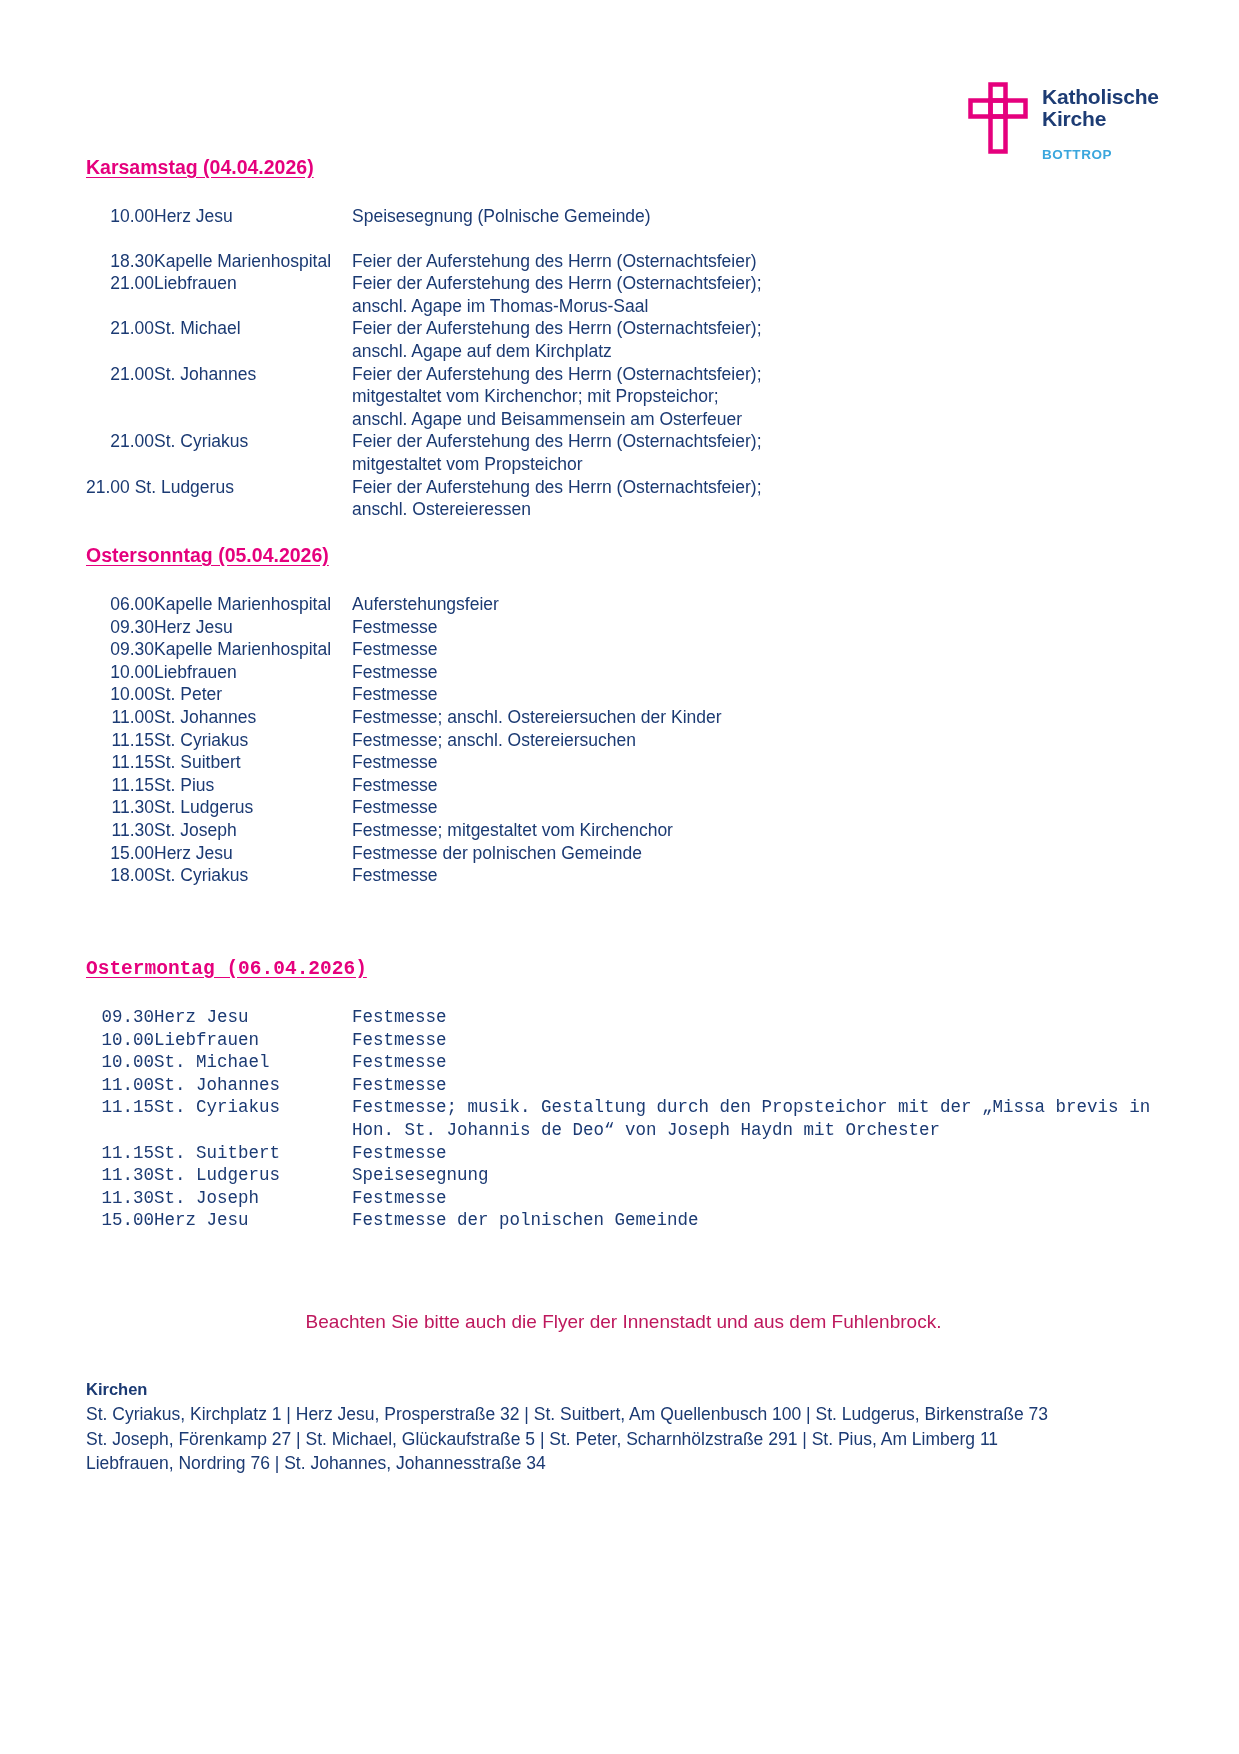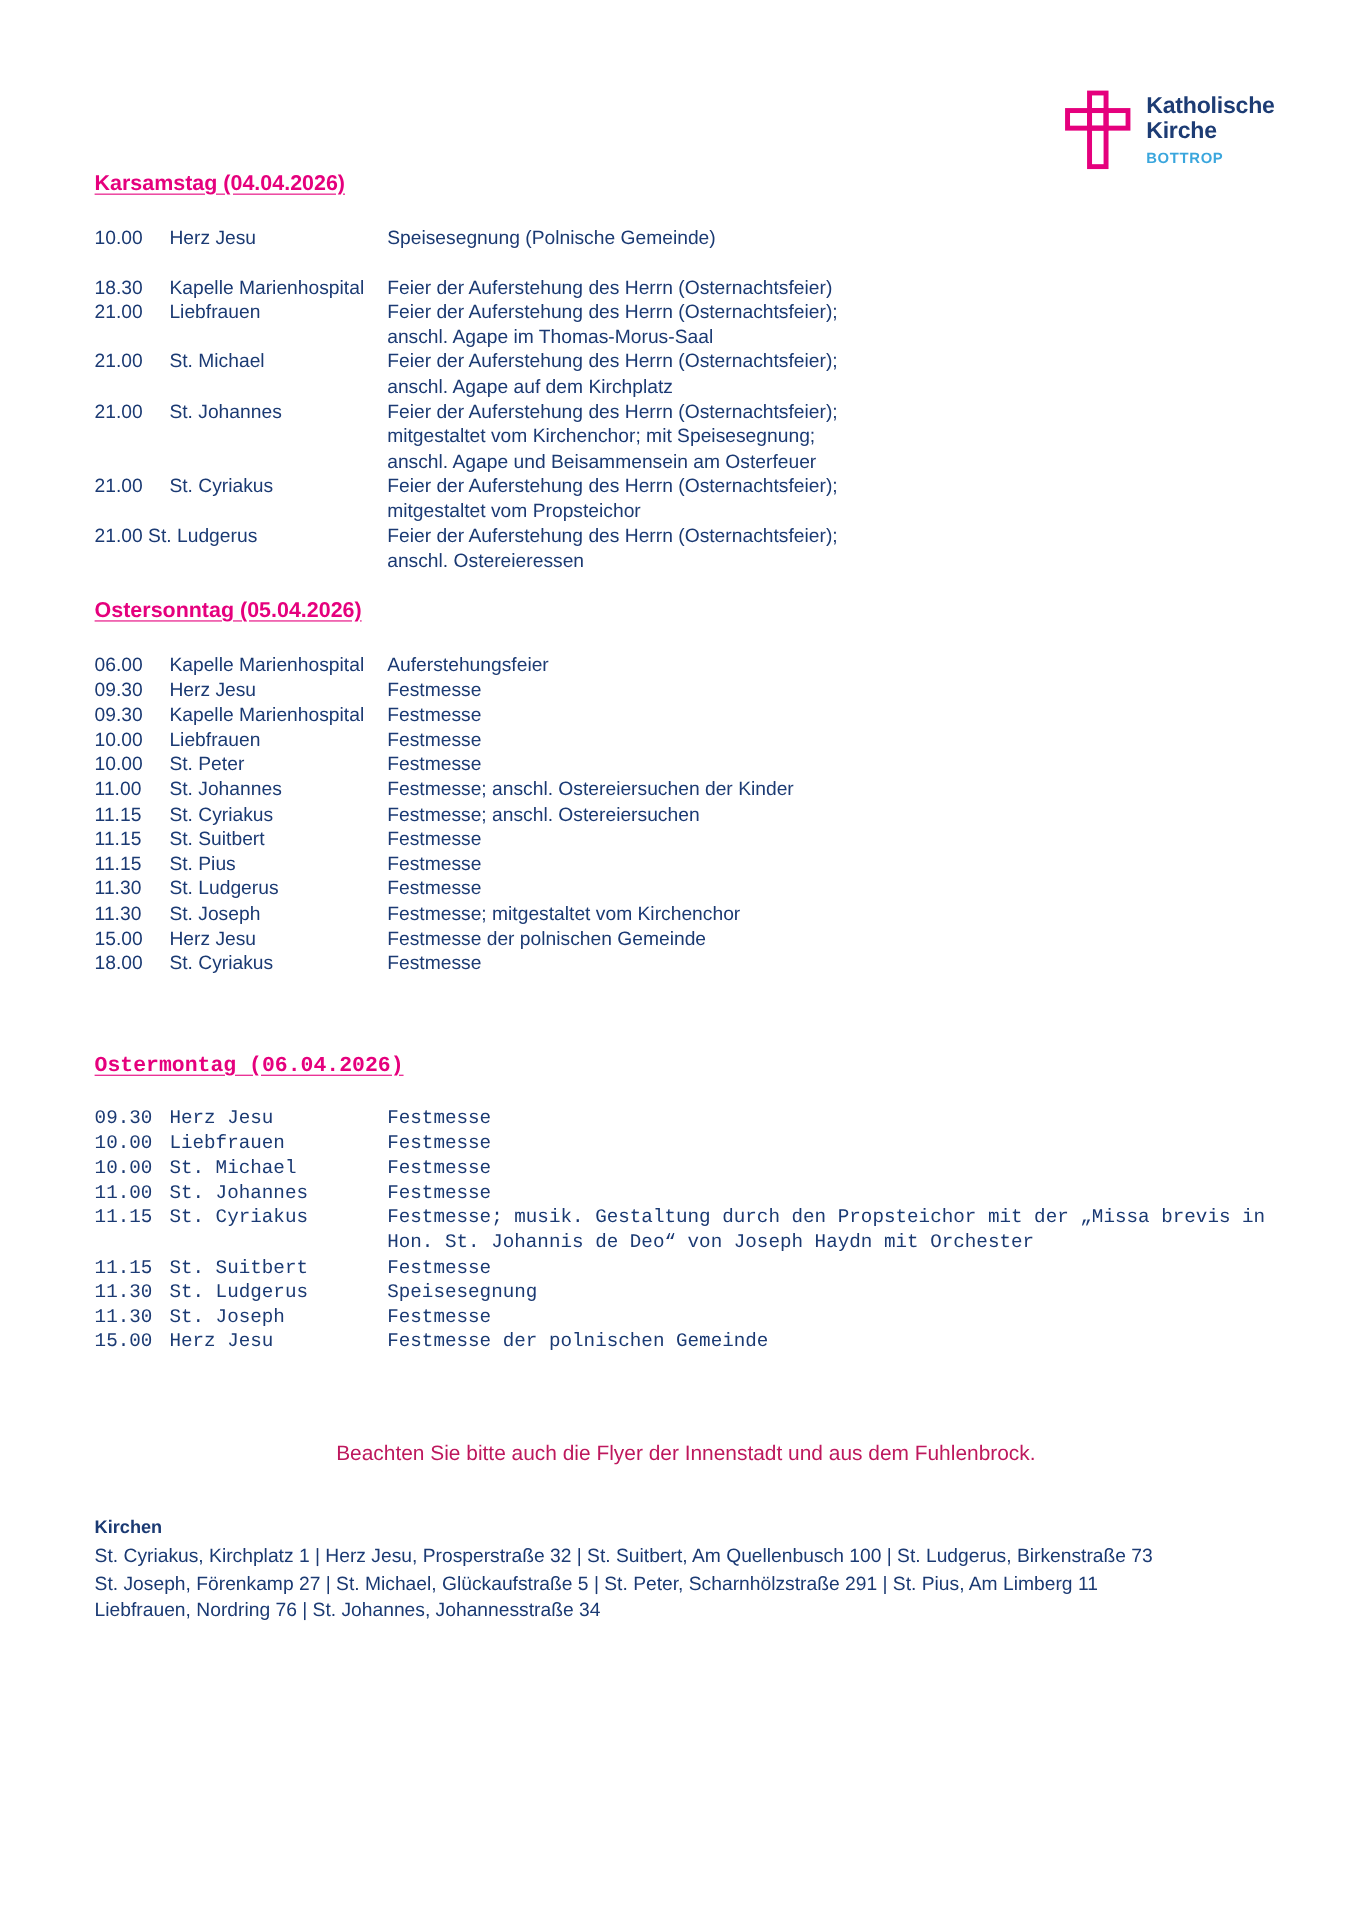--- a/index.html
+++ b/index.html
@@ -48,21 +48,21 @@
     font-weight: bold;
     color: #1d3c74;
     letter-spacing: -0.2px;
     white-space: nowrap;
   }
   .logo-sub {
     font-size: 13.5px;
     font-weight: bold;
     color: #3aa6dd;
     letter-spacing: 0.6px;
-    margin-top: 7px;
+    margin-top: 18px;
   }
 
   
   .section {
     position: absolute;
     left: 86px;
   }
   .sec-title {
     color: #e5007d;
     font-weight: bold;
@@ -79,20 +79,21 @@
     display: flex;
     align-items: flex-start;
     font-size: 17.5px;
     line-height: 22.6px;
     white-space: nowrap;
   }
   .row.gap-before { margin-top: 22px; }
   .c-time {
     width: 68px;
     flex: 0 0 68px;
+    text-align: right;
   }
   .c-place {
     width: 198px;
     flex: 0 0 198px;
   }
   .c-desc {
     flex: 1 1 auto;
     white-space: nowrap;
   }
   .c-desc .cont { display: block; }
@@ -191,21 +192,21 @@
             <div class="c-desc">
               <span class="cont">Feier der Auferstehung des Herrn (Osternachtsfeier);</span>
               <span class="cont">anschl. Agape auf dem Kirchplatz</span>
             </div>
           </div>
           <div class="row">
             <div class="c-time">21.00</div>
             <div class="c-place">St. Johannes</div>
             <div class="c-desc">
               <span class="cont">Feier der Auferstehung des Herrn (Osternachtsfeier);</span>
-              <span class="cont">mitgestaltet vom Kirchenchor; mit Speisesegnung;</span>
+              <span class="cont">mitgestaltet vom Kirchenchor; mit Propsteichor;</span>
               <span class="cont">anschl. Agape und Beisammensein am Osterfeuer</span>
             </div>
           </div>
           <div class="row">
             <div class="c-time">21.00</div>
             <div class="c-place">St. Cyriakus</div>
             <div class="c-desc">
               <span class="cont">Feier der Auferstehung des Herrn (Osternachtsfeier);</span>
               <span class="cont">mitgestaltet vom Propsteichor</span>
             </div>

